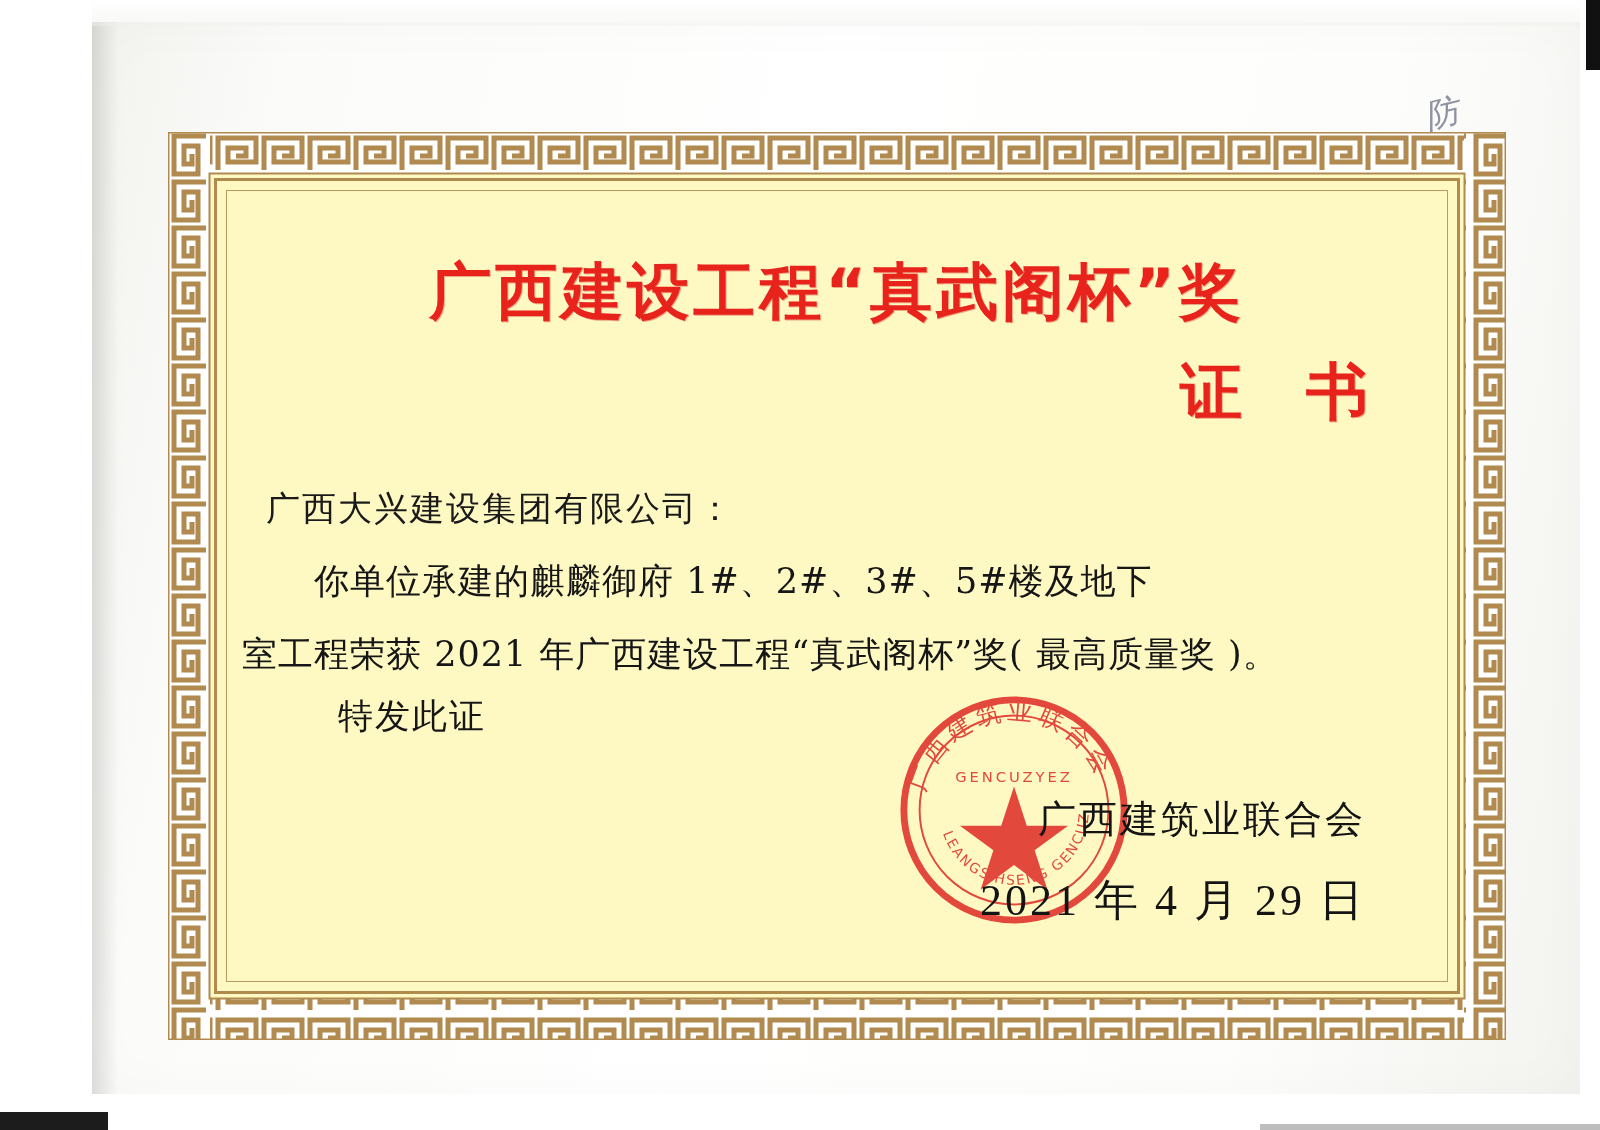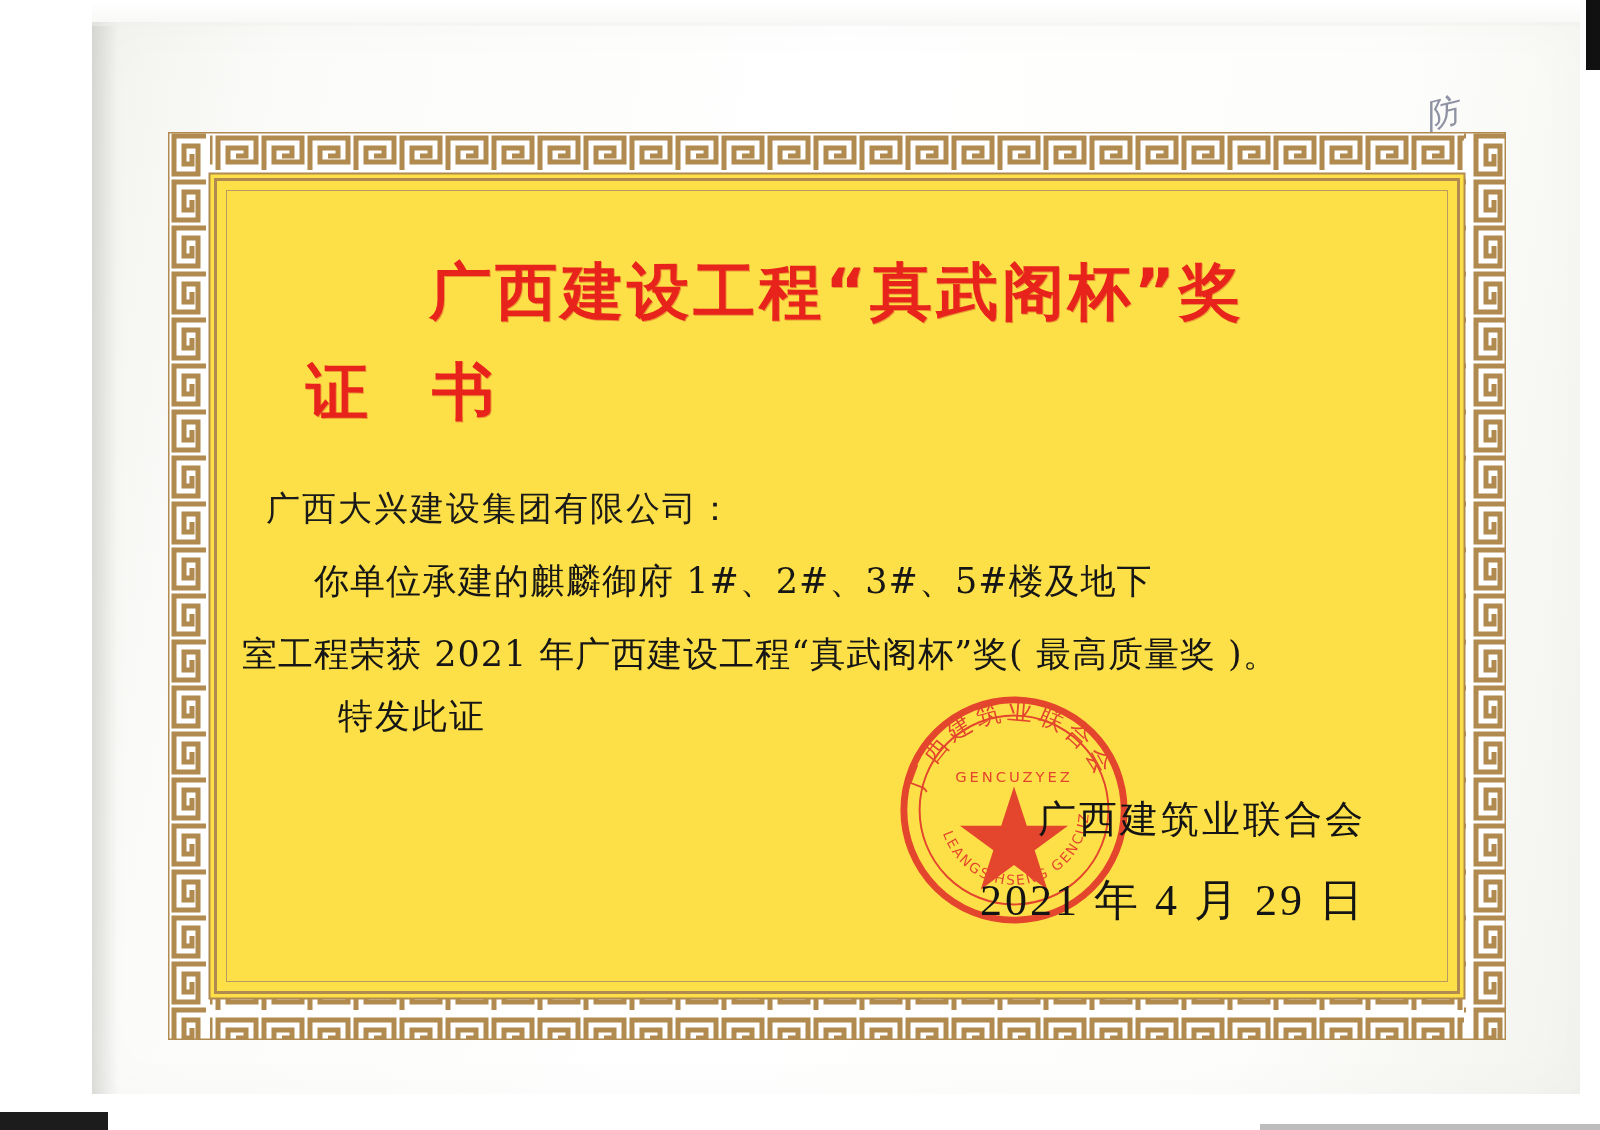--- a/index.html
+++ b/index.html
@@ -79,21 +79,21 @@
     opacity: 0.75;
     user-select: none;
   }
 
   
   .cert {
     position: absolute;
     left: 168px; top: 132px;
     width: 1338px;
     height: 908px;
-    background: #fde047;
+    background: #fef9c3;
   }
 
   
   .meander {
     position: absolute;
     left: 0; top: 0;
     width: 100%; height: 100%;
     pointer-events: none;
   }
 
@@ -122,21 +122,21 @@
     margin-top: 48px;
     color: #e8231c;
     font-family: "DejaVu Sans", "Liberation Sans", sans-serif;
     font-weight: bold;
     font-size: 62px;
     letter-spacing: 4px;
     white-space: nowrap;
     text-shadow: 1px 1px 0 rgba(200,20,16,0.35);
   }
   .title-sub {
-    text-align: left;
+    text-align: right;
     margin-top: 16px;
     color: #e8231c;
     font-family: "DejaVu Sans", "Liberation Sans", sans-serif;
     font-weight: bold;
     font-size: 62px;
     letter-spacing: 64px;
     text-indent: 64px;
     text-shadow: 1px 1px 0 rgba(200,20,16,0.35);
   }
 

